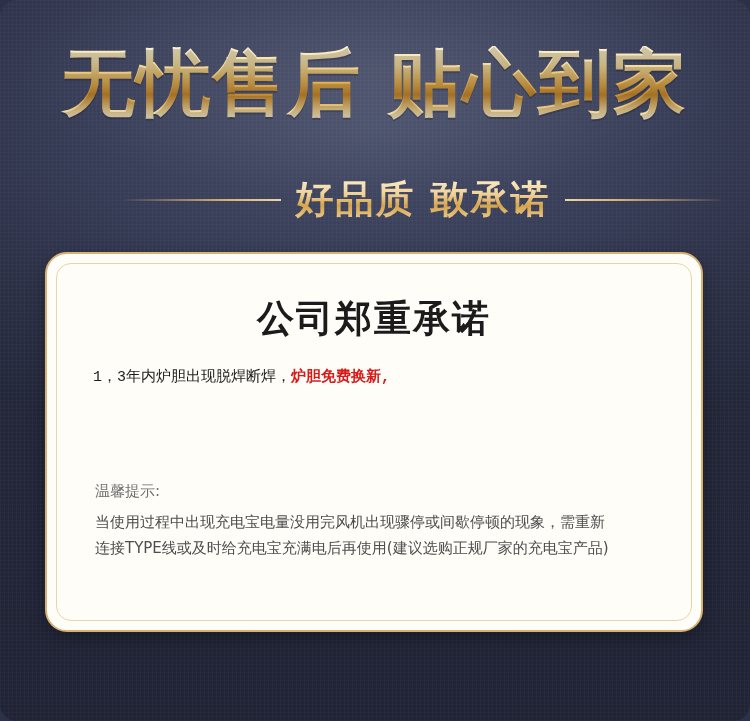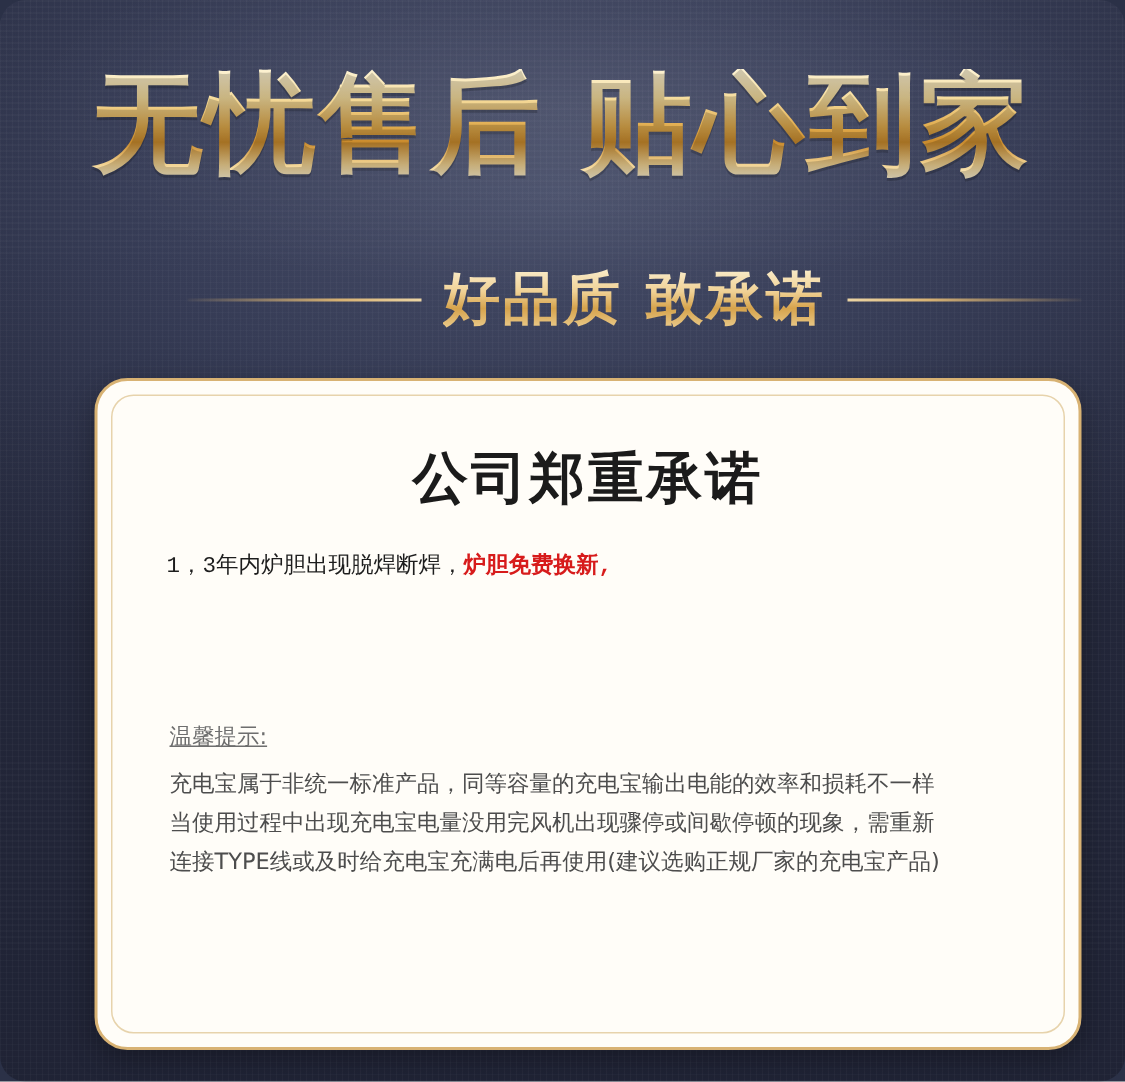--- a/index.html
+++ b/index.html
@@ -92,24 +92,24 @@
     -webkit-text-fill-color: transparent;
     white-space: nowrap;
     position: relative;
     top: 12px;
   }
   .sub-wrap .rule { position: relative; top: 12px; }
 
   
   .card {
     position: absolute;
-    left: 63px;
+    left: 45px;
     top: 252px;
     width: 658px;
-    height: 448px;
+    height: 380px;
     background: #fffdf8;
     border: 2px solid #d8b273;
     border-radius: 22px;
     box-shadow: 0 6px 18px rgba(0,0,0,0.28);
     box-sizing: border-box;
   }
   .card-inner {
     position: absolute;
     left: 9px; top: 9px; right: 9px; bottom: 9px;
     border: 1px solid #e7d3ac;
@@ -151,21 +151,20 @@
     position: absolute;
     left: 48px;
     right: 40px;
     top: 228px;
   }
   .notice-title {
     font-size: 15px;
     color: #6e6e6e;
     margin-bottom: 9px;
     font-family: "DejaVu Sans", "Liberation Sans", sans-serif;
-    text-decoration: underline;
   }
   .notice-line {
     font-size: 15px;
     color: #4d4d4d;
     line-height: 1.72;
     font-family: "DejaVu Sans", "Liberation Sans", sans-serif;
     white-space: nowrap;
   }
 </style>
 </head>
@@ -189,19 +188,18 @@
     <div class="card-title">公司郑重承诺</div>
 
     <div class="promise-list">
       <div class="promise-item">
         <span>1，3年内炉胆出现脱焊断焊，</span><span class="hl">炉胆免费换新,</span>
       </div>
     </div>
 
     <div class="notice">
       <div class="notice-title">温馨提示:</div>
-      <div class="notice-line">充电宝属于非统一标准产品，同等容量的充电宝输出电能的效率和损耗不一样</div>
       <div class="notice-line">当使用过程中出现充电宝电量没用完风机出现骤停或间歇停顿的现象，需重新</div>
       <div class="notice-line">连接TYPE线或及时给充电宝充满电后再使用(建议选购正规厂家的充电宝产品)</div>
     </div>
   </div>
 
 </div>
 
 </body></html>

